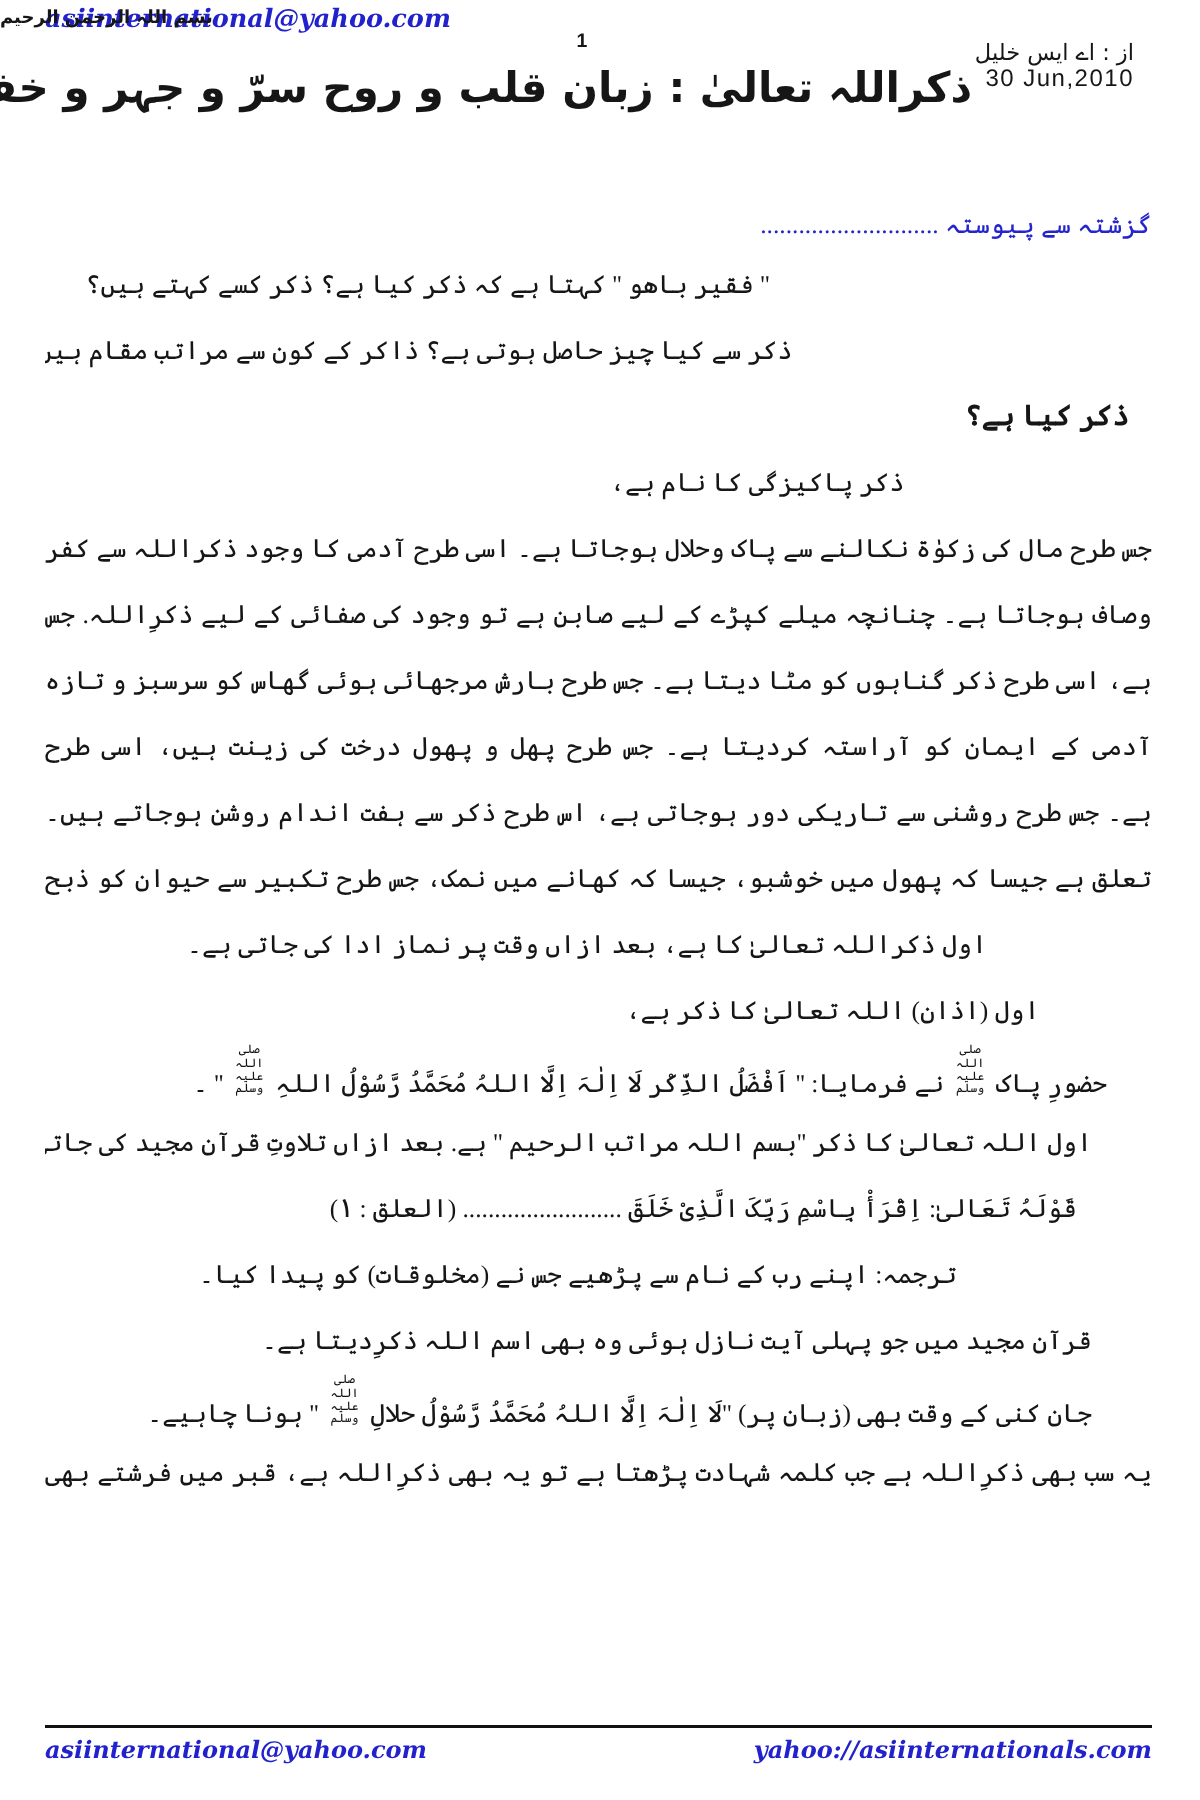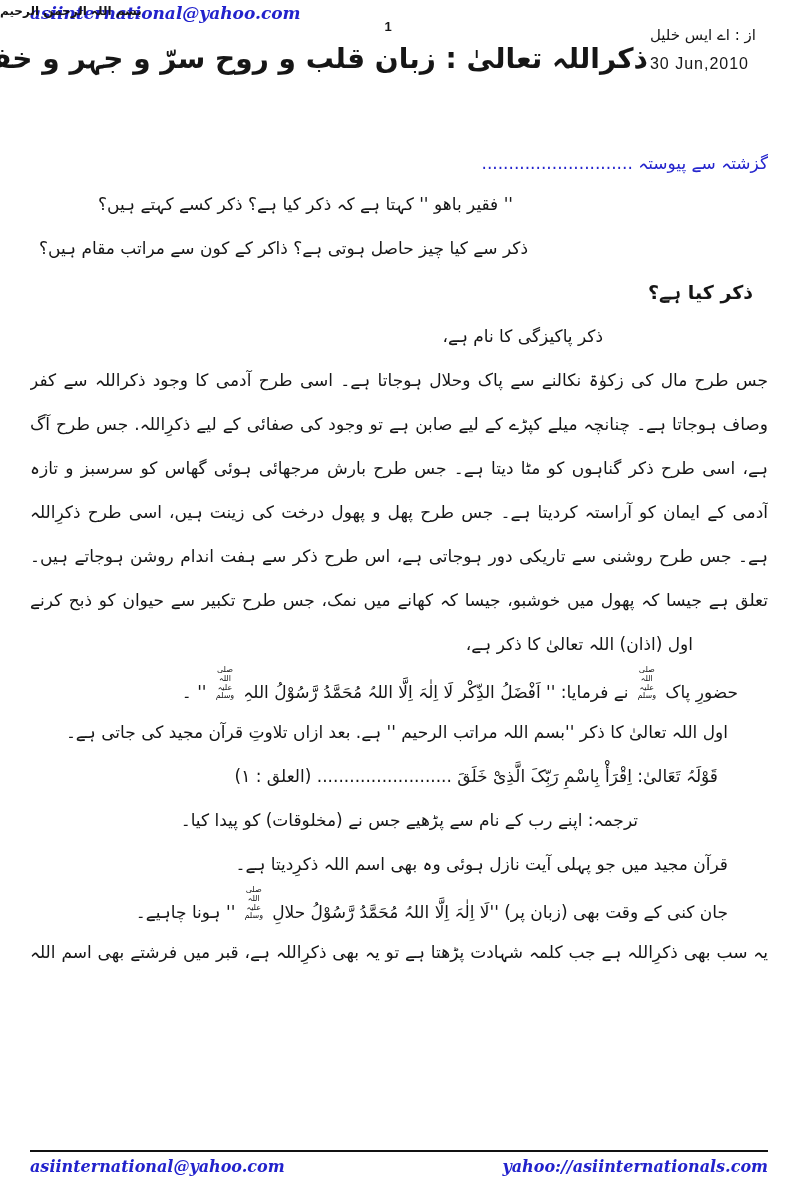--- a/index.html
+++ b/index.html
@@ -16,34 +16,34 @@
   }
   .bismillah {
     position:absolute; top:4px; left:0; right:15px; text-align:left;
     font-size:12px; font-weight:bold; direction:rtl;
   }
   .page-num {
     position:absolute; top:19px; left:0; right:22px; text-align:center;
     font-family:"Liberation Sans", sans-serif; font-size:13px; font-weight:bold;
   }
   .byline {
-    position:absolute; top:26px; right:42px; text-align:left; direction:rtl;
+    position:absolute; top:26px; right:42px; text-align:right; direction:rtl;
   }
   .byline .urdu { font-size:15px; }
   .byline .date {
     direction:ltr; font-family:"Liberation Sans", sans-serif;
-    font-size:16px; letter-spacing:1px; margin-top:11px;
+    font-size:16px; letter-spacing:1px; margin-top:0;
   }
   .title {
     position:absolute; top:42px; right:150px; direction:rtl;
     font-size:28px; font-weight:bold; white-space:nowrap;
   }
 
   
-  .content { position:absolute; top:145px; left:30px; right:30px; direction:rtl; }
+  .content { position:absolute; top:131px; left:30px; right:30px; direction:rtl;font-family:Liberation Serif, serif; }
   .note {
     height:37px; line-height:37px; text-align:right; white-space:nowrap;
     overflow:hidden; color:#2525cd; font-size:17px;
   }
   .line {
     height:44px; line-height:44px; text-align:right; font-size:17px;
     white-space:nowrap; overflow:hidden;
   }
   .just { text-align:justify; text-align-last:justify; white-space:normal; }
   .pr15{padding-right:15px} .pr30{padding-right:30px} .pr40{padding-right:40px}
@@ -98,20 +98,21 @@
       <span class="u">ذکر کیا ہے؟</span>
     </div>
 
     <div class="line pr165">ذکر پاکیزگی کا نام ہے،</div>
     <div class="line just">جس طرح مال کی زکوٰۃ نکالنے سے پاک وحلال ہوجاتا ہے۔  اسی طرح آدمی کا وجود ذکراللہ سے کفر وشرک کی نجاست سے پاک</div>
     <div class="line just">وصاف ہوجاتا ہے۔ چنانچہ میلے کپڑے کے لیے صابن ہے تو وجود کی صفائی کے لیے ذکرِاللہ. جس طرح آگ خشک لکڑی کو کھالیتی</div>
     <div class="line just">ہے، اسی طرح ذکر گناہوں کو مٹا دیتا ہے۔ جس طرح بارش مرجھائی ہوئی گھاس کو سرسبز و تازہ کردیتی ہے، اسی طرح اللہ تعالیٰ کا ذکر</div>
     <div class="line just">آدمی کے ایمان کو آراستہ کردیتا ہے۔ جس طرح پھل و پھول درخت کی زینت ہیں، اسی طرح ذکرِاللہ آدمی کی ایمان کی زینت</div>
     <div class="line just">ہے۔ جس طرح روشنی سے تاریکی دور ہوجاتی ہے، اس طرح ذکر سے ہفت اندام روشن ہوجاتے ہیں۔ ذکر کا وجود کے ساتھ ایسا</div>
     <div class="line just">تعلق ہے جیسا کہ پھول میں خوشبو، جیسا کہ کھانے میں نمک، جس طرح تکبیر سے حیوان کو ذبح کرنے سے وہ حلال ہوجاتا ہے،</div>
+    <div class="line pr110">اول ذکراللہ تعالیٰ کا ہے، بعد ازاں وقت پر نماز ادا کی جاتی ہے۔</div>
     <div class="line pr75">اول (اذان)  اللہ تعالیٰ کا ذکر ہے،</div>
 
     <div class="line pr30">
       <span>حضورِ پاک </span><span class="saw">صلی اللہ علیہ وسلم</span><span> نے فرمایا:   '' اَفْضَلُ الذِّکْر    لَا اِلٰہَ اِلَّا اللہُ مُحَمَّدُ رَّسُوْلُ اللہِ </span><span class="saw">صلی اللہ علیہ وسلم</span><span> '' ۔</span>
     </div>
 
     <div class="line pr40">اول اللہ تعالیٰ کا ذکر  ''بسم اللہ مراتب الرحیم ''  ہے. بعد ازاں تلاوتِ قرآن مجید کی جاتی ہے۔</div>
     <div class="line pr50">قَوْلَہُ تَعَالیٰ:  اِقْرَأْ بِاسْمِ رَبِّکَ الَّذِیْ خَلَقَ ......................... (العلق : ۱)</div>
     <div class="line pr130">ترجمہ: اپنے رب کے نام سے پڑھیے جس نے (مخلوقات) کو پیدا کیا۔</div>
     <div class="line pr40">قرآن مجید میں جو پہلی آیت نازل ہوئی وہ بھی اسم اللہ ذکرِدیتا ہے۔</div>

